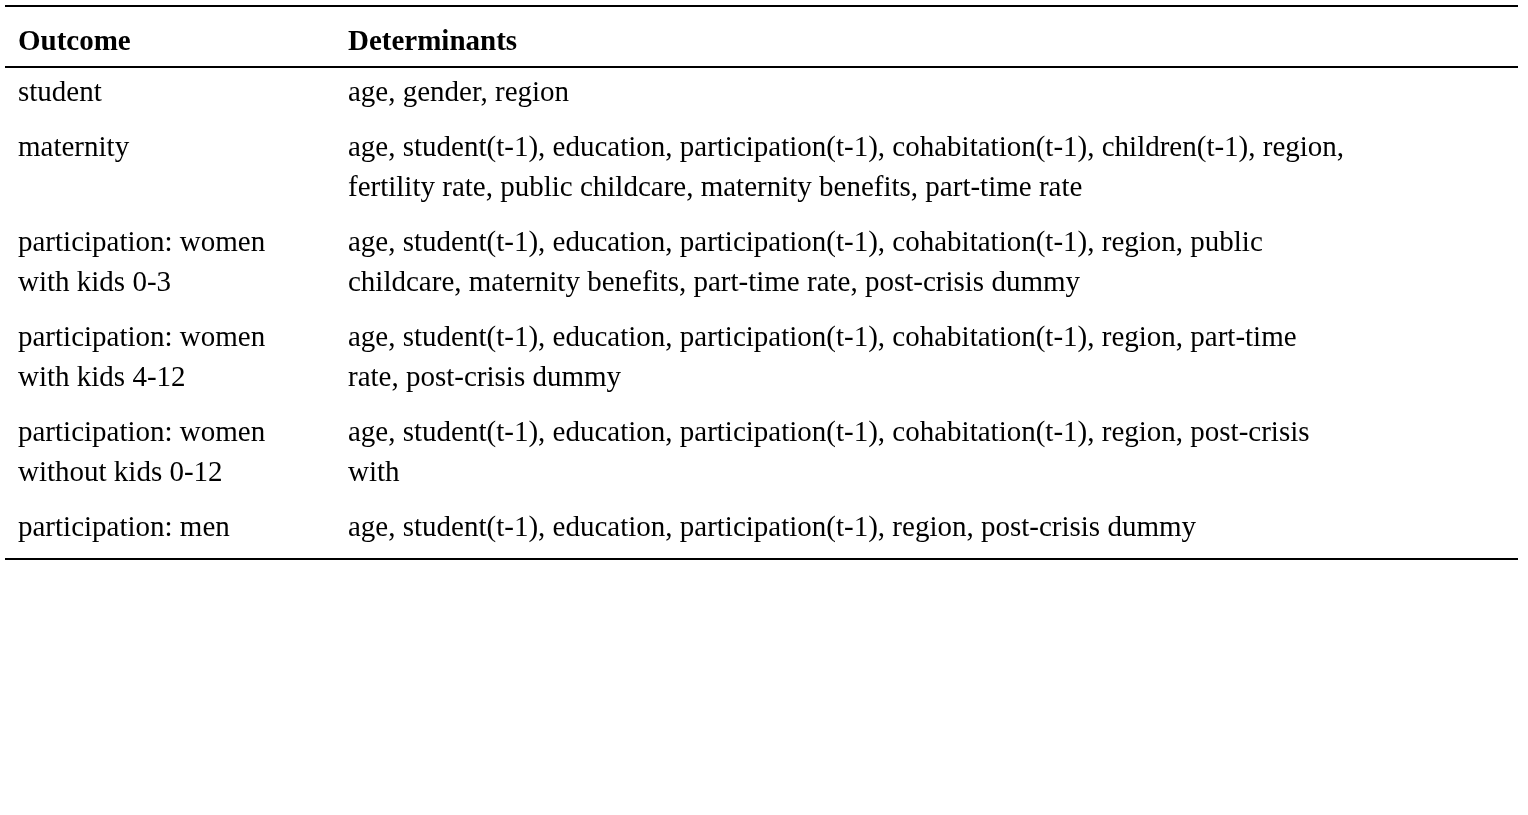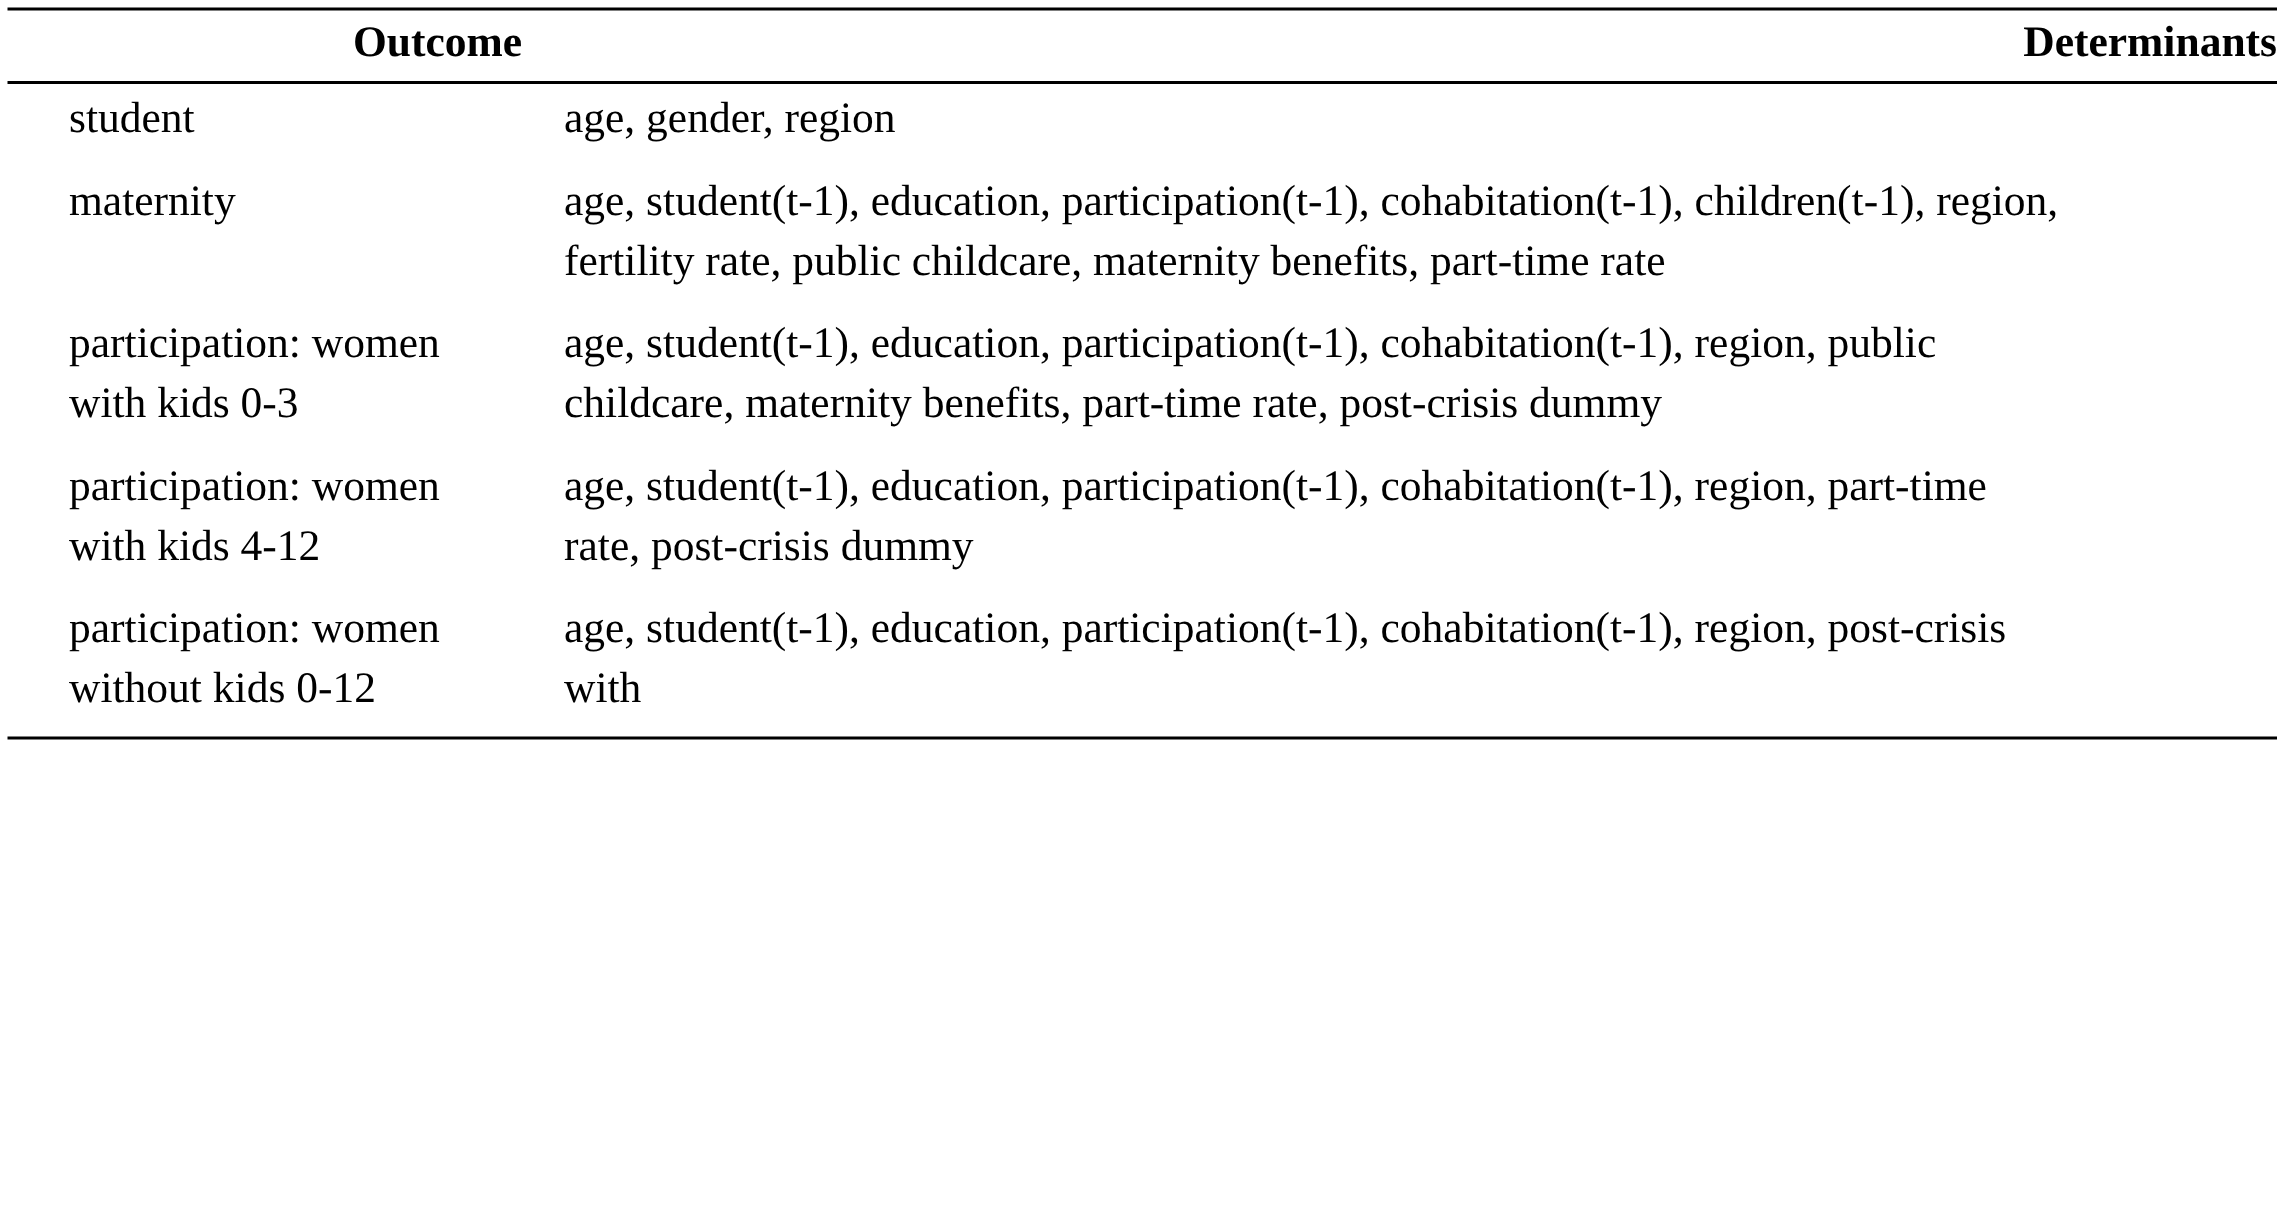--- a/index.html
+++ b/index.html
@@ -21,39 +21,39 @@
     table-layout: fixed;
     width: 1513px;
     color: #000000;
     font-family: "Liberation Serif", "DejaVu Serif", serif;
     font-size: 29px;
     line-height: 40px;
     border-top: 2px solid #000000;
     border-bottom: 2px solid #000000;
   }
   table.paper-table thead th {
-    text-align: right;
+    text-align: left;
     font-weight: bold;
     border-bottom: 2px solid #000000;
-    padding: 1px 0 6px 13px;
+    padding: 13px 0 6px 13px;
     vertical-align: top;
   }
   th.col-outcome { width: 330px; }
   table.paper-table td {
     vertical-align: top;
     padding: 3px 0 12px 13px;
   }
   table.paper-table td.determinants-cell {
     padding-left: 0;
     font-family: Liberation Serif, serif;
   }
   table.paper-table thead th.col-determinants {
     padding-left: 0;
   }
-  .line { white-space: nowrap; margin-left: 28px; }
+  .line { white-space: nowrap; }
 </style>
 </head>
 <body>
 
 <div class="page">
   <table class="paper-table">
     <thead>
       <tr>
         <th class="col-outcome">Outcome</th>
         <th class="col-determinants">Determinants</th>
@@ -100,15 +100,23 @@
         <tr>
           <td class="outcome-cell">
             <div class="line">participation: women</div>
             <div class="line">without kids 0-12</div>
           </td>
           <td class="determinants-cell">
             <div class="line">age, student(t-1), education, participation(t-1), cohabitation(t-1), region, post-crisis</div>
             <div class="line">with</div>
           </td>
         </tr>
+        <tr>
+          <td class="outcome-cell">
+            <div class="line">participation: men</div>
+          </td>
+          <td class="determinants-cell">
+            <div class="line">age, student(t-1), education, participation(t-1), region, post-crisis dummy</div>
+          </td>
+        </tr>
       </tbody>
   </table>
 </div>
 
 </body></html>

